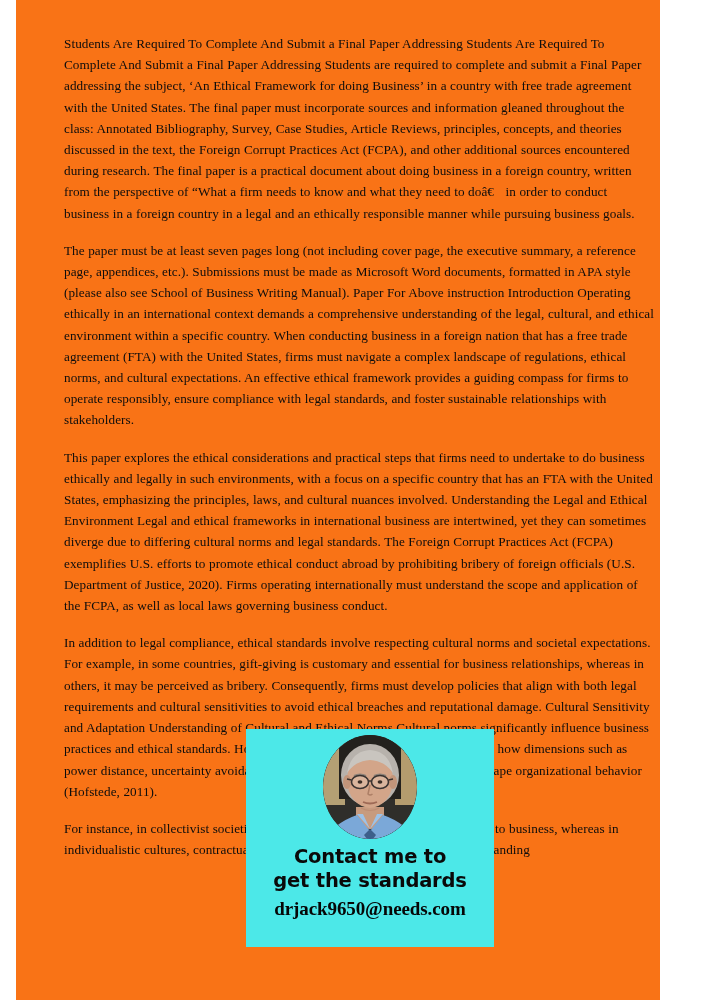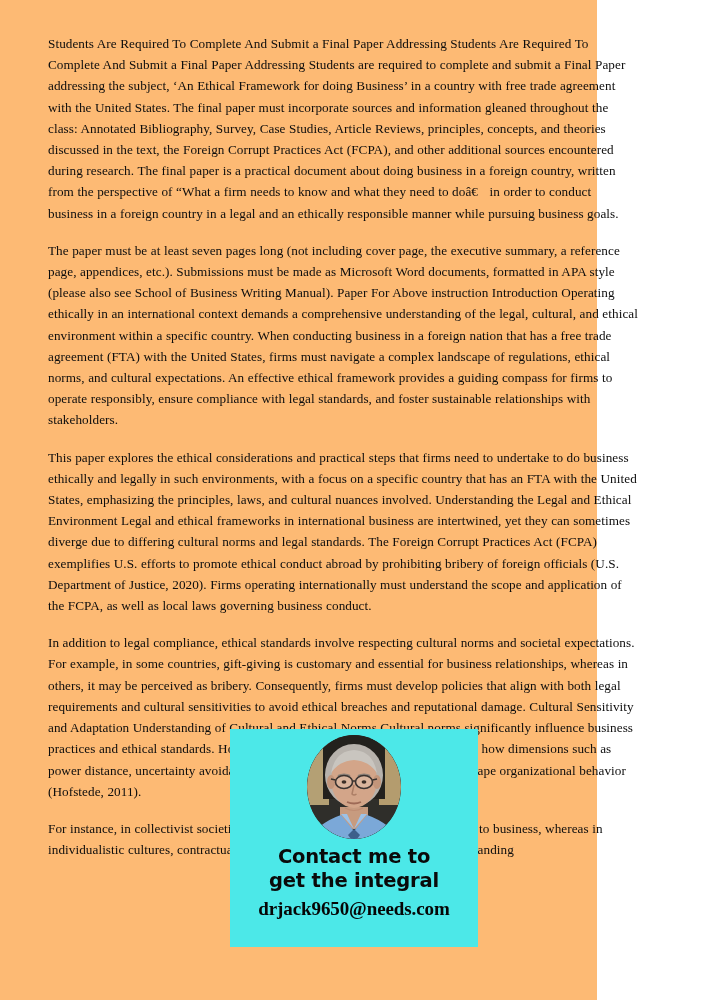--- a/index.html
+++ b/index.html
@@ -10,24 +10,24 @@
     width: 708px;
     height: 1000px;
     background: #ffffff;
     font-family: "Liberation Serif", "DejaVu Serif", serif;
     overflow: hidden;
     position: relative;
   }
 
   #page {
     position: absolute;
-    left: 0; top: 0;
-    width: 597px;
+    left: 16px; top: 0;
+    width: 644px;
     height: 1000px;
-    background: #fdba74;
+    background: #f97316;
   }
 
   #doc-body {
     position: absolute;
     left: 48px;
     top: 33px;
     width: 590px;
   }
 
   .para {
@@ -156,19 +156,19 @@
 
           <path d="M40 67 Q47 70 54 67" stroke="#9e6a56" stroke-width="1.8" fill="none"></path>
 
           <path d="M38 73 Q47 78 56 73" stroke="#bf8e74" stroke-width="1.2" fill="none"></path>
         </g>
       </svg>
     </div>
 
     <div class="contact-lines">
       <div class="contact-line">Contact me to</div>
-      <div class="contact-line">get the integral</div>
+      <div class="contact-line">get the standards</div>
       <div class="contact-email">drjack9650@needs.com</div>
     </div>
 
   </div>
 
 </div>
 
 </body></html>

